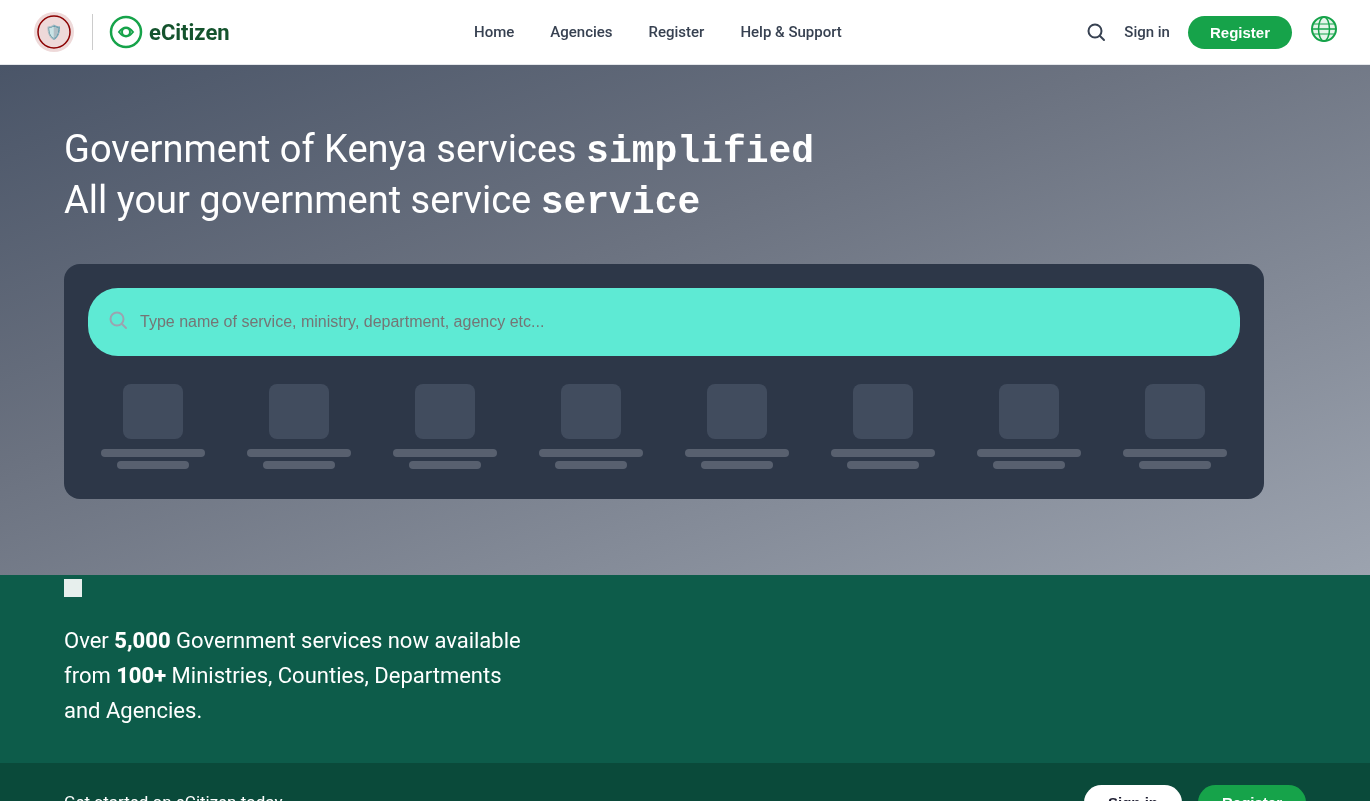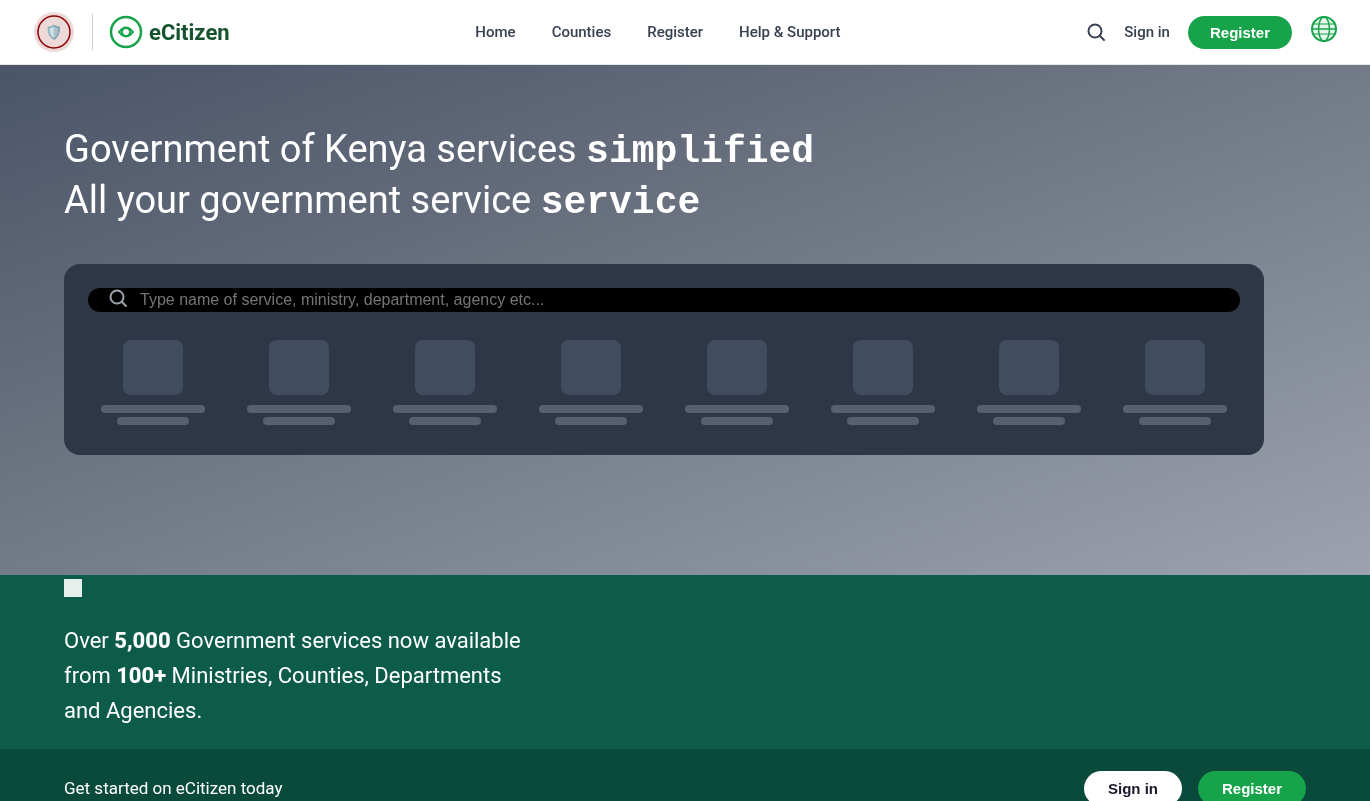--- a/index.html
+++ b/index.html
@@ -108,23 +108,23 @@
     }
     .search-container {
       background: #2d3748;
       border-radius: 16px;
       padding: 24px 24px 30px 24px;
       max-width: 1200px;
     }
     .search-bar {
       display: flex;
       align-items: center;
-      background: #000000;
+      background: #5eead4;
       border-radius: 30px;
-      padding: 0 20px;
+      padding: 22px 20px;
       margin-bottom: 28px;
     }
     .search-bar-icon {
       color: #9ca3af;
       font-size: 18px;
       margin-right: 12px;
     }
     .search-bar input {
       border: none;
       outline: none;
@@ -164,21 +164,21 @@
       background: #6b7280;
       border-radius: 4px;
       opacity: 0.7;
     }
     .category-label-bar.wide { width: 80%; }
     .category-label-bar.narrow { width: 55%; }
 
     
     .banner-section {
       background: #0d5c4a;
-      padding: 48px 64px 20px 64px;
+      padding: 48px 64px 34px 64px;
       position: relative;
     }
     .banner-section::before {
       content: '';
       display: block;
       width: 18px;
       height: 18px;
       background: #fff;
       position: absolute;
       top: 4px;
@@ -258,21 +258,21 @@
         <circle cx="17" cy="17" r="15" fill="none" stroke="#16a34a" stroke-width="2.5"></circle>
         <path d="M10 17 Q17 8 24 17 Q17 26 10 17Z" fill="none" stroke="#16a34a" stroke-width="2"></path>
         <circle cx="17" cy="17" r="4" fill="none" stroke="#16a34a" stroke-width="2"></circle>
       </svg>
       <span class="logo-text">eCitizen</span>
     </div>
   </div>
 
   <nav class="navbar-center">
     <a class="nav-link">Home</a>
-    <a class="nav-link">Counties</a>
+    <a class="nav-link">Agencies</a>
     <a class="nav-link">Register</a>
     <a class="nav-link">Help &amp; Support</a>
   </nav>
 
   <div class="navbar-right">
     <button class="search-icon-btn">
       <svg width="20" height="20" viewBox="0 0 20 20" fill="none">
         <circle cx="9" cy="9" r="6.5" stroke="#374151" stroke-width="2"></circle>
         <path d="M14 14L18 18" stroke="#374151" stroke-width="2" stroke-linecap="round"></path>
       </svg>

